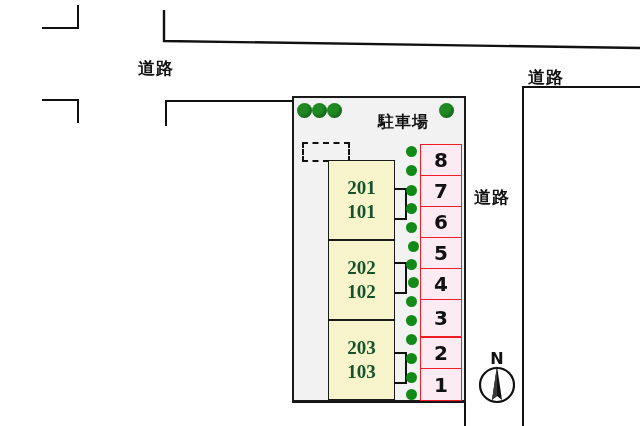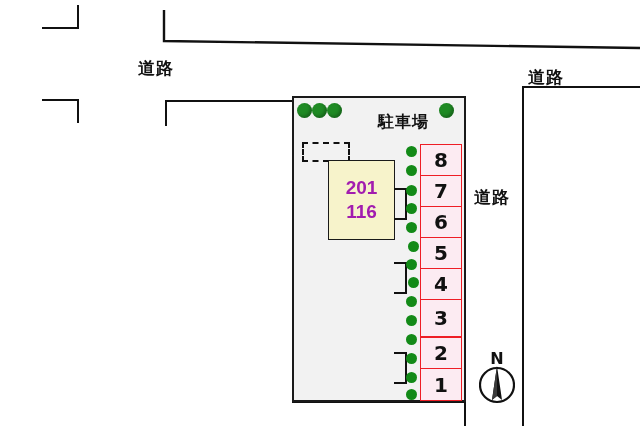--- a/index.html
+++ b/index.html
@@ -86,23 +86,23 @@
     box-sizing:border-box;
     display:flex;
     flex-direction:column;
     align-items:center;
     justify-content:center;
     gap:2px;
   }
   .unit span{
     font-size:19px;
     font-weight:700;
-    color:#a21caf;
+    color:#14532d;
     line-height:1.18;
-    font-family:Liberation Sans, sans-serif;
+    font-family:Liberation Serif, serif;
   }
 
   
   .bracket{
     position:absolute;
     border:2.4px solid #111111;
     border-left:none;
     box-sizing:border-box;
     background:transparent;
   }
@@ -172,21 +172,29 @@
 
   <div class="tree" style="left:297px;top:103px;"></div>
   <div class="tree" style="left:312px;top:103px;"></div>
   <div class="tree" style="left:327px;top:103px;"></div>
   <div class="tree" style="left:439px;top:103px;"></div>
 
   <div class="dashed-box" style="left:302px;top:142px;width:48px;height:20px;"></div>
 
   <div class="unit" style="left:328px;top:160px;width:67px;height:80px;">
     <span>201</span>
-    <span>116</span>
+    <span>101</span>
+  </div>
+  <div class="unit" style="left:328px;top:240px;width:67px;height:80px;">
+    <span>202</span>
+    <span>102</span>
+  </div>
+  <div class="unit" style="left:328px;top:320px;width:67px;height:80px;">
+    <span>203</span>
+    <span>103</span>
   </div>
 
   <div class="bracket" style="left:394px;top:188px;width:13px;height:32px;"></div>
   <div class="bracket" style="left:394px;top:262px;width:13px;height:32px;"></div>
   <div class="bracket" style="left:394px;top:352px;width:13px;height:32px;"></div>
 
   <div class="shrub" style="left:406px;top:146px;"></div>
   <div class="shrub" style="left:406px;top:165px;"></div>
   <div class="shrub" style="left:406px;top:185px;"></div>
   <div class="shrub" style="left:406px;top:203px;"></div>

